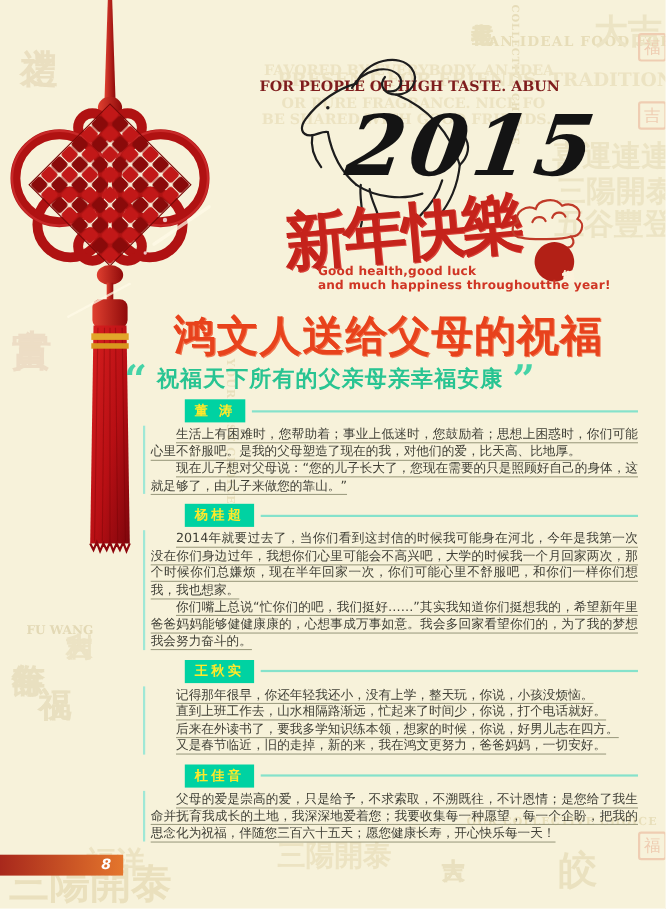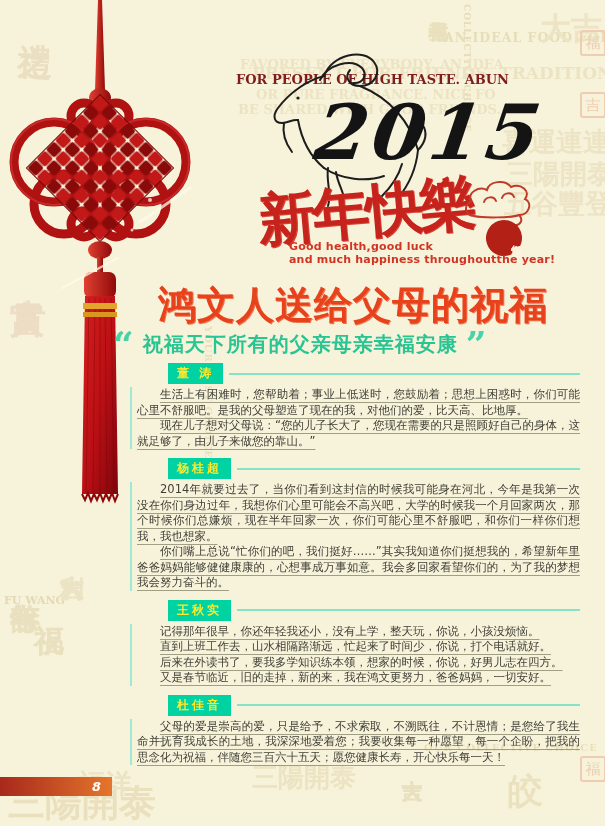--- a/index.html
+++ b/index.html
@@ -8,21 +8,21 @@
     background:#f7f2da;
     font-family:"DejaVu Sans","Liberation Sans",sans-serif;
   }
   
   #wm-layer{position:absolute;inset:0;pointer-events:none;}
   .wm{position:absolute;color:#e7dfbd;font-weight:bold;white-space:nowrap;}
   .wm.serif{font-family:"DejaVu Serif","Liberation Serif",serif;font-weight:bold;}
   .wm0{left:12px;top:16px;font-size:34px;writing-mode:vertical-rl;color:#eadfc0;}
   .wm1{left:4px;top:270px;font-size:36px;writing-mode:vertical-rl;color:#edddc5;}
   .wm2{left:28px;top:600px;font-size:30px;writing-mode:vertical-rl;color:#e9e0c0;}
-  .wm3{left:4px;top:566px;font-size:11px;color:#e3d9b5;margin-top:28px;}
+  .wm3{left:24px;top:566px;font-size:11px;color:#e3d9b5;}
   .wm4{left:4px;top:580px;font-size:30px;writing-mode:vertical-rl;color:#e9e0c0;}
   .wm5{left:56px;top:556px;font-size:24px;writing-mode:vertical-rl;color:#ece3c4;}
   .wm6{left:8px;top:778px;font-size:37px;color:#eae0bd;}
   .wm7{left:446px;top:44px;font-size:31px;color:#ece4c2;}
   .wm8{left:426px;top:6px;font-size:20px;writing-mode:vertical-rl;color:#e9e0bd;}
   .wm9{left:444px;top:30px;font-size:12.5px;color:#e7ddb8;letter-spacing:1px;}
   .wm10{left:462px;top:4px;font-size:9px;writing-mode:vertical-rl;color:#e6dcb8;letter-spacing:1px;}
   .wm11{left:252px;top:42px;font-size:17px;color:#ece3c2;margin-top:21px;}
   .wm12{left:240px;top:57px;font-size:13px;color:#ece3c2;}
   .wm13{left:236px;top:72px;font-size:13px;color:#7f1d1d;}

